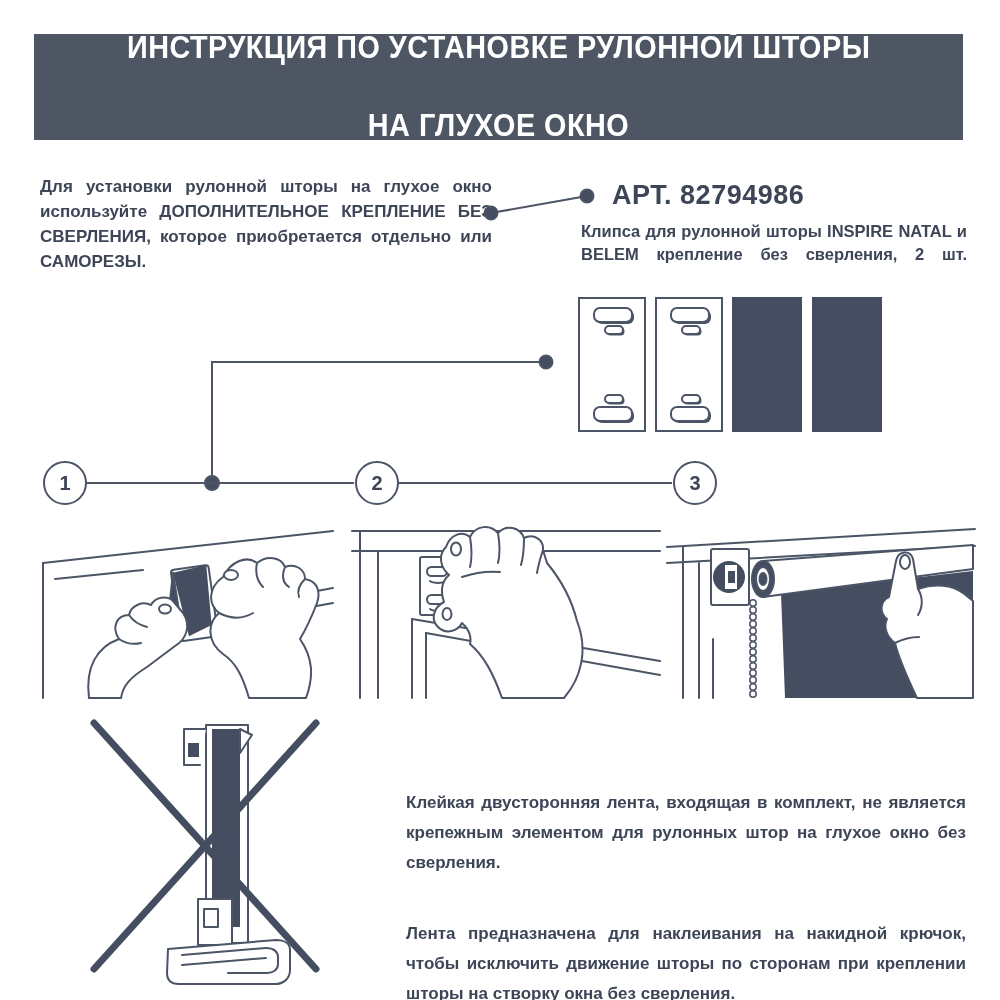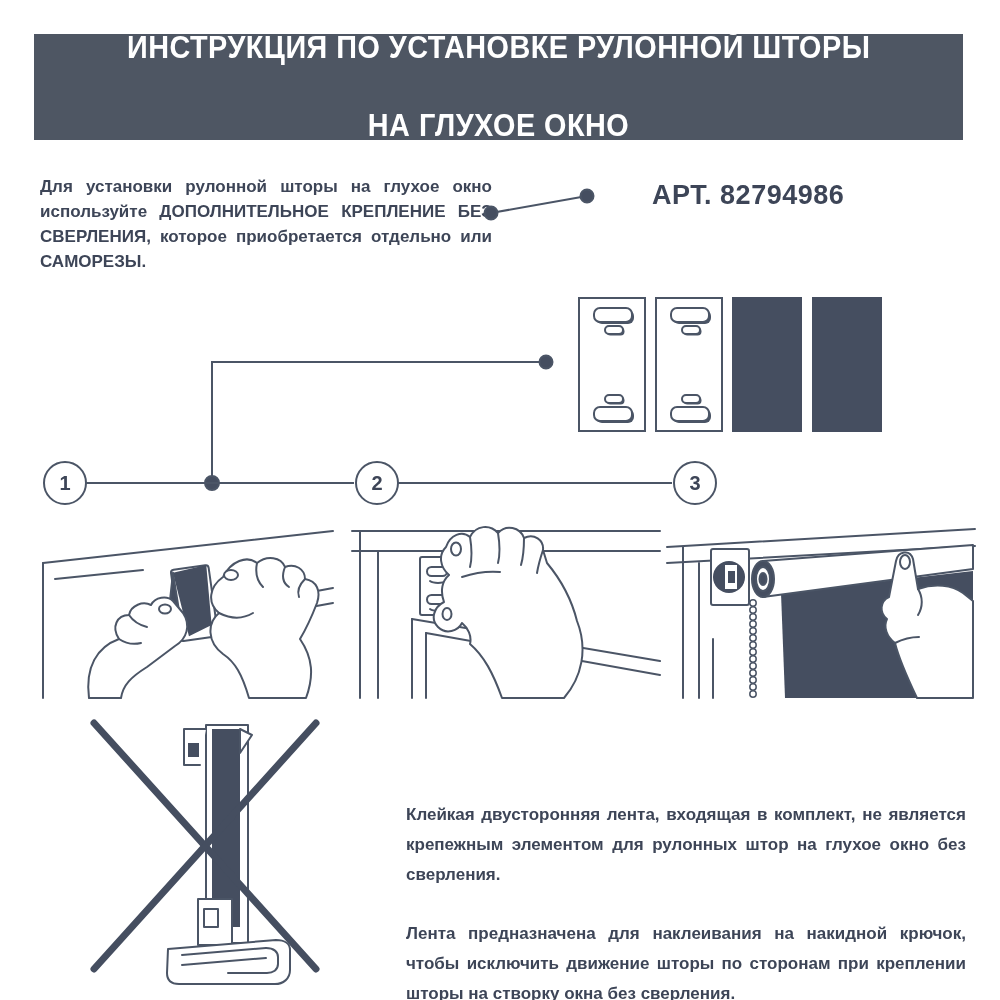--- a/index.html
+++ b/index.html
@@ -25,21 +25,21 @@
     transform:scaleX(0.93);letter-spacing:.5px;white-space:nowrap;
   }
 
   
   .intro{
     left:40px;top:174px;width:452px;
     font-size:17px;font-weight:bold;line-height:25px;text-align:justify;
   }
 
   
-  .art{left:612px;top:180px;font-size:27px;font-weight:bold;letter-spacing:.5px;margin-left:40px;}
+  .art{left:612px;top:180px;font-size:27px;font-weight:bold;letter-spacing:.5px;}
   .desc{
     left:581px;top:220px;width:386px;
     font-size:16.5px;font-weight:bold;line-height:23px;
     text-align:justify;text-align-last:justify;
   }
 
   
   .clip{
     width:64px;height:131px;background:#fff;border:2px solid var(--line);top:297px;
   }
@@ -76,20 +76,21 @@
 <div class="page">
 
   <div class="abs band">
     <div class="band-title">ИНСТРУКЦИЯ ПО УСТАНОВКЕ РУЛОННОЙ ШТОРЫ</div>
     <div class="band-title">НА ГЛУХОЕ ОКНО</div>
   </div>
 
   <div class="abs intro">Для установки рулонной шторы на глухое окно используйте ДОПОЛНИТЕЛЬНОЕ КРЕПЛЕНИЕ БЕЗ СВЕРЛЕНИЯ, которое приобретается отдельно или САМОРЕЗЫ.</div>
 
   <div class="abs art">АРТ. 82794986</div>
+  <div class="abs desc">Клипса для рулонной шторы INSPIRE NATAL и BELEM крепление без сверления, 2 шт.</div>
 
   <div class="abs clip" style="left:578px;">
     <div class="pill-big" style="top:8px;"></div>
     <div class="pill-small" style="top:26px;"></div>
     <div class="pill-small" style="bottom:26px;"></div>
     <div class="pill-big" style="bottom:8px;"></div>
   </div>
   <div class="abs clip" style="left:655px;">
     <div class="pill-big" style="top:8px;"></div>
     <div class="pill-small" style="top:26px;"></div>
@@ -225,16 +226,16 @@
       <path d="M102,252 L186,245"></path>
       <path d="M102,262 L186,255"></path>
       <path d="M186,245 C194,245 198,249 198,254 L198,261 C198,267 193,270 187,270 L148,270"></path>
     </g>
     <g stroke="#454e60" stroke-width="7" stroke-linecap="round">
       <line x1="14" y1="20" x2="236" y2="266"></line>
       <line x1="236" y1="20" x2="14" y2="266"></line>
     </g>
   </svg>
 
-  <div class="abs warn" style="top:788px;margin-top:12px;">Клейкая двусторонняя лента, входящая в комплект, не является крепежным элементом для рулонных штор на глухое окно без сверления.</div>
+  <div class="abs warn" style="top:788px;">Клейкая двусторонняя лента, входящая в комплект, не является крепежным элементом для рулонных штор на глухое окно без сверления.</div>
   <div class="abs warn" style="top:895px;margin-top:24px;">Лента предназначена для наклеивания на накидной крючок, чтобы исключить движение шторы по сторонам при креплении шторы на створку окна без сверления.</div>
 
 </div>
 
 </body></html>

